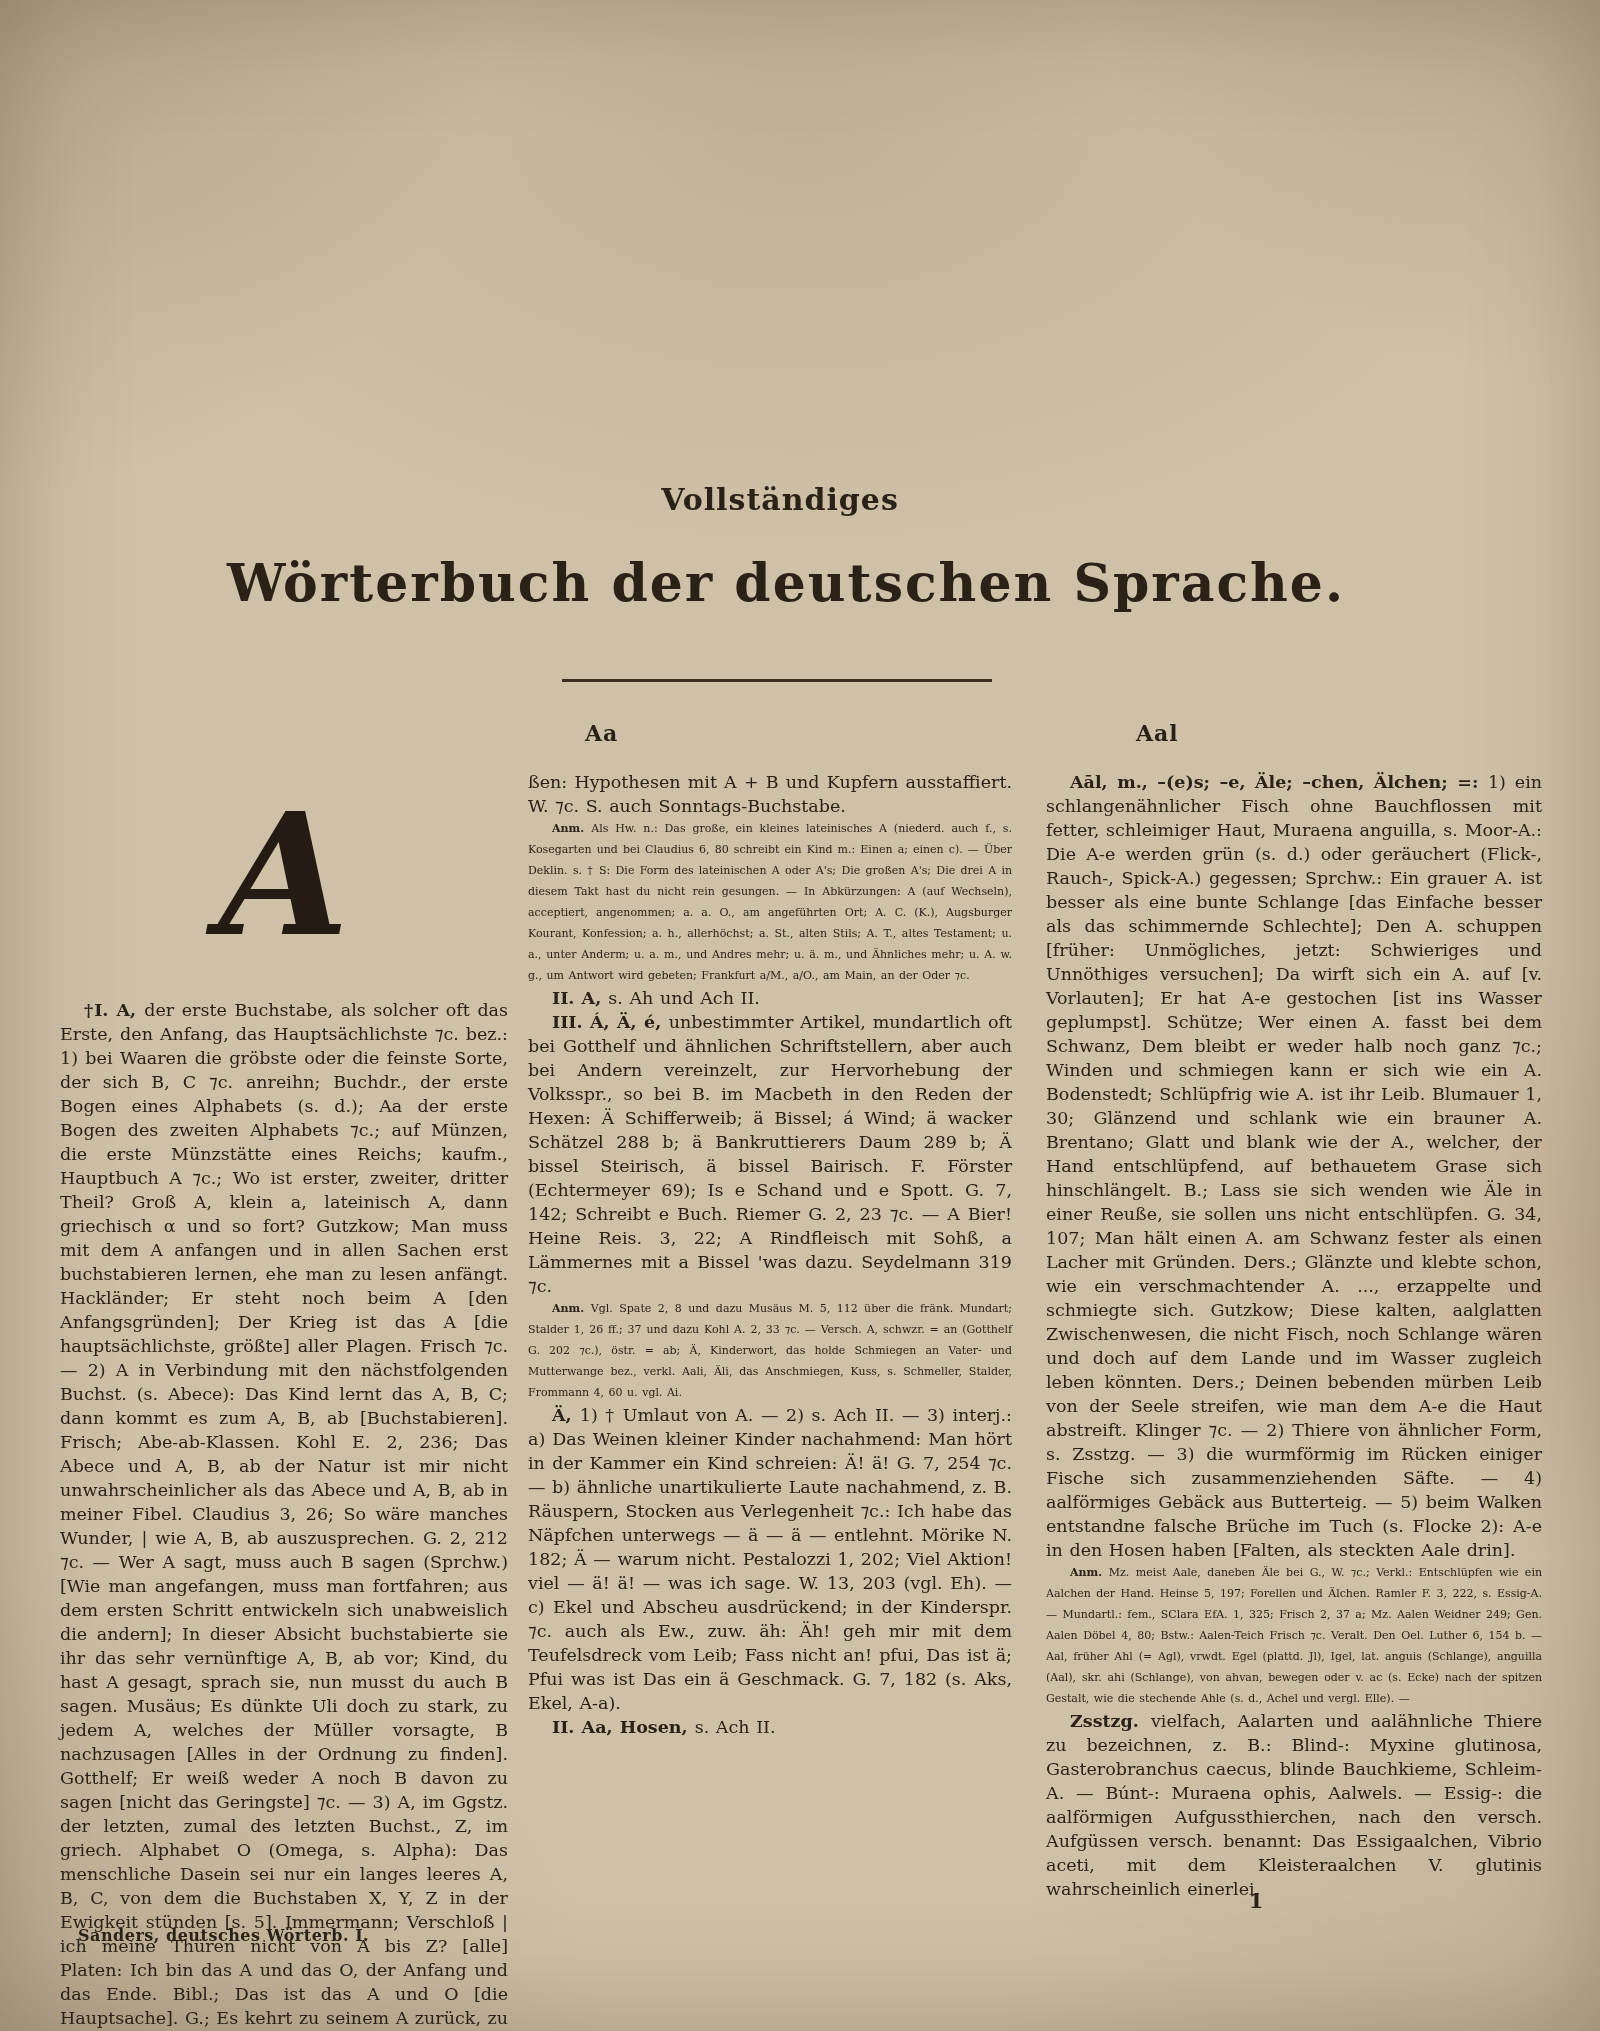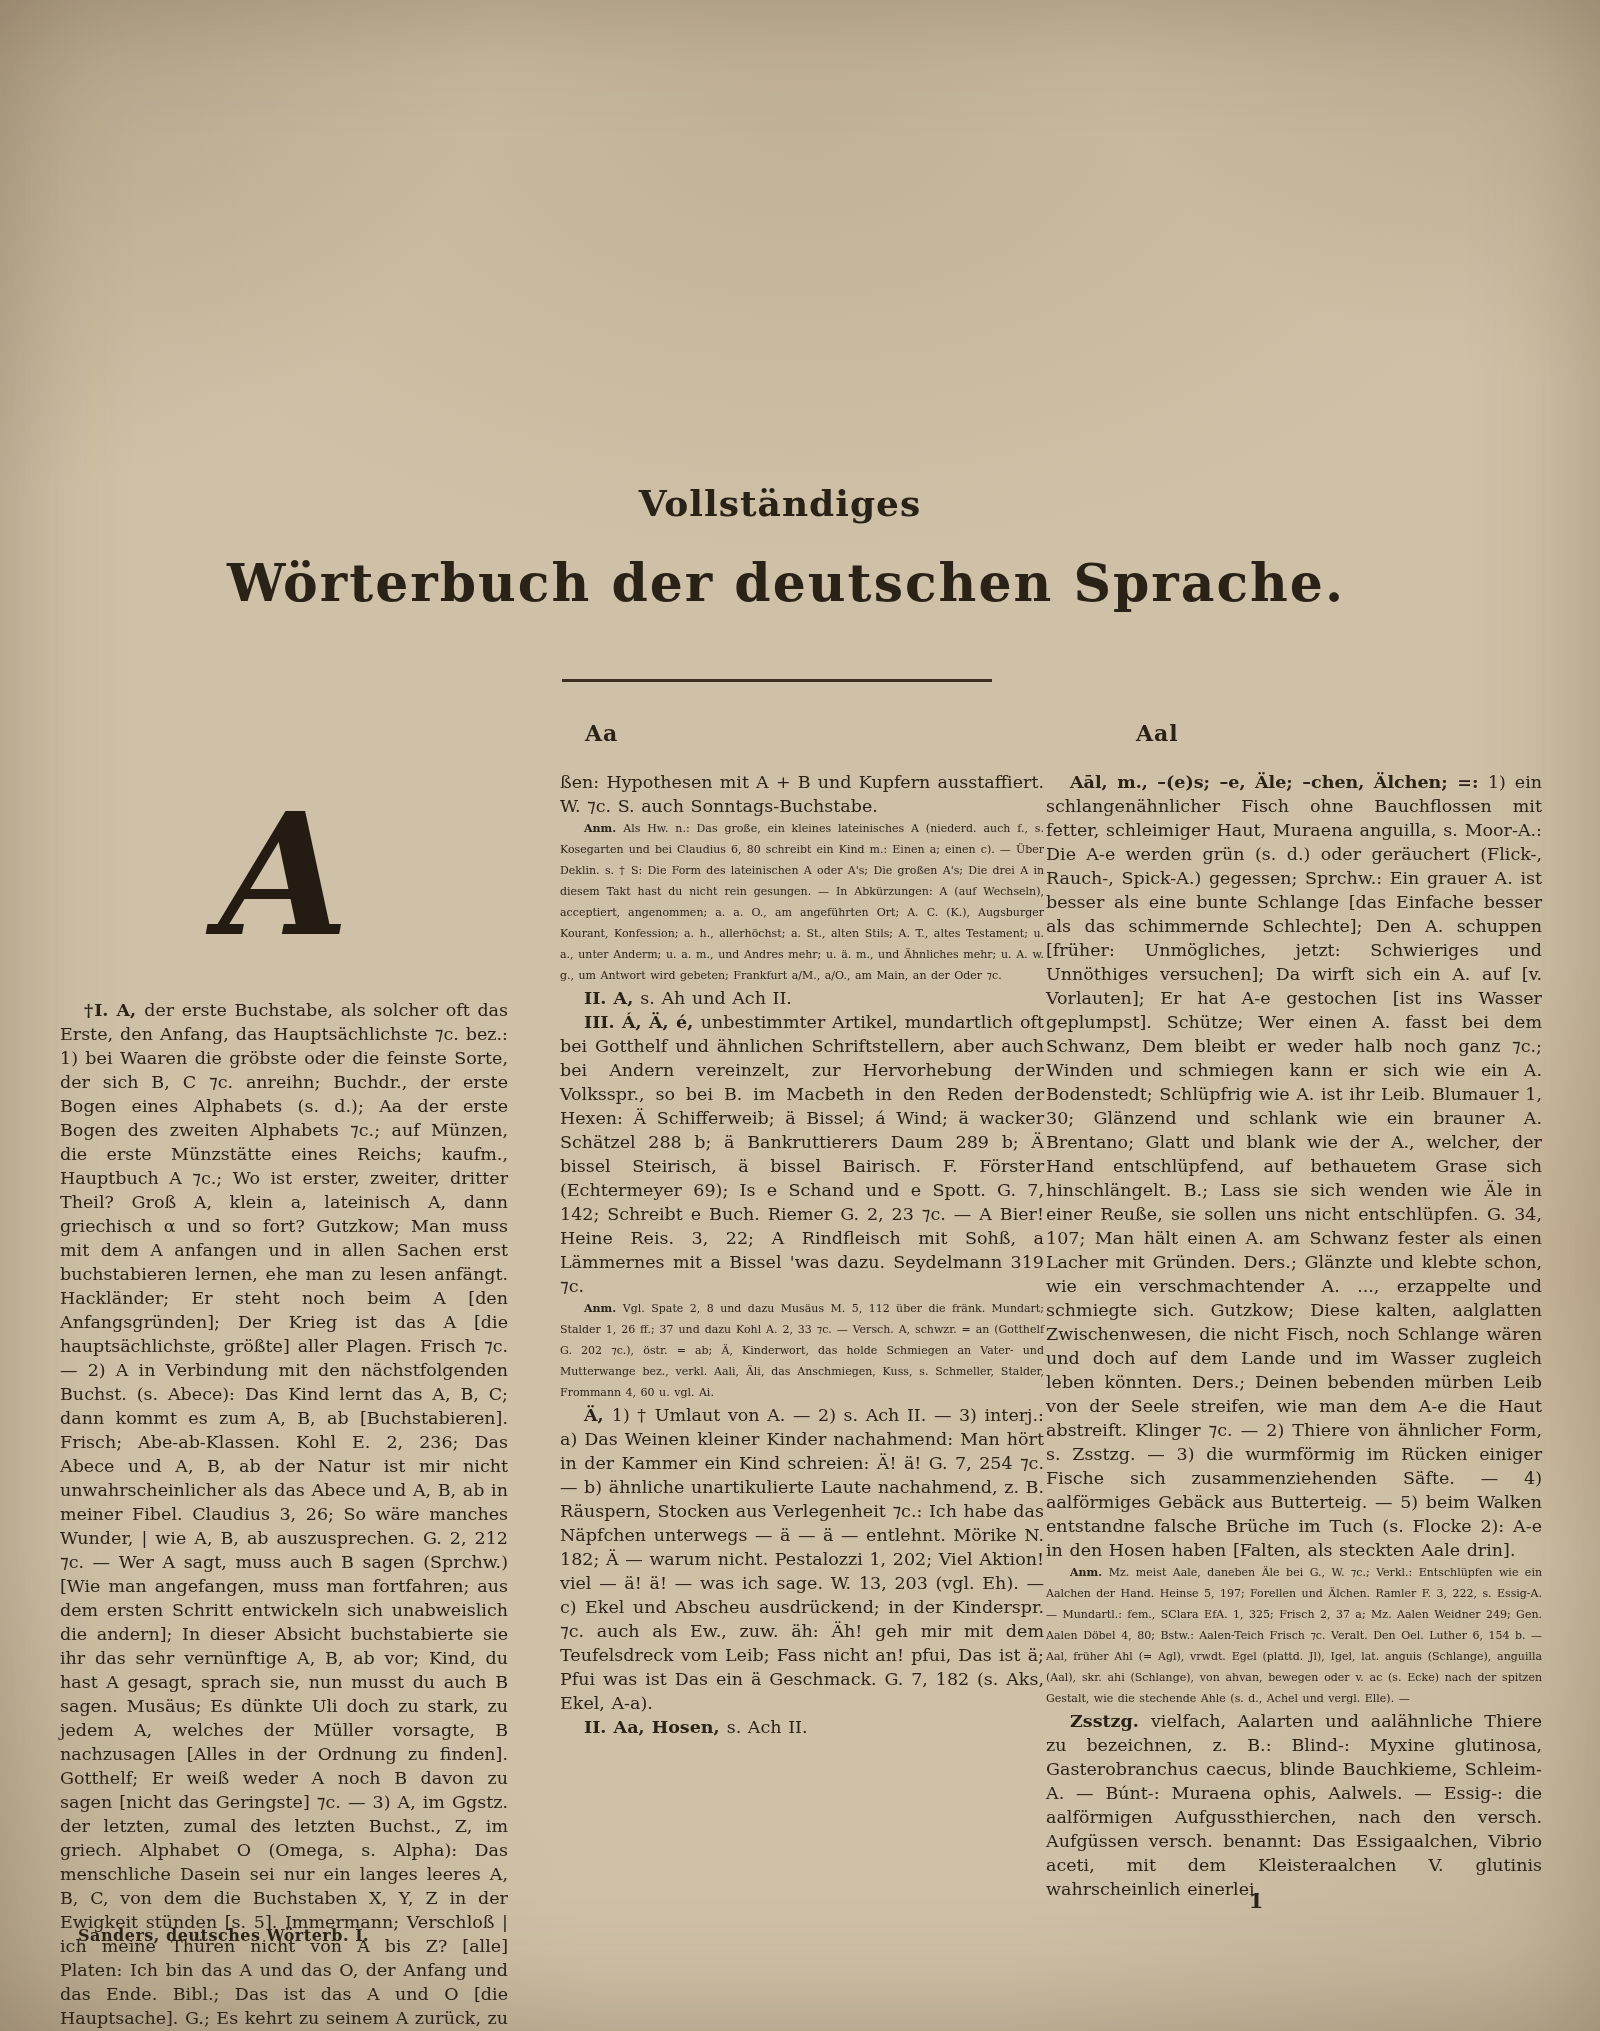--- a/index.html
+++ b/index.html
@@ -16,39 +16,39 @@
       radial-gradient(900px 900px at 0% 0%, rgba(105,86,60,.28), transparent 55%),
       radial-gradient(900px 700px at 100% 0%, rgba(105,86,60,.22), transparent 55%),
       radial-gradient(700px 500px at 100% 62%, rgba(150,80,55,.10), transparent 60%),
       radial-gradient(1000px 800px at 0% 100%, rgba(110,90,64,.22), transparent 60%),
       radial-gradient(1000px 800px at 100% 100%, rgba(110,90,64,.14), transparent 60%),
       #cfc1a7;
     box-shadow:inset 0 0 120px rgba(80,62,40,.35);
   }
   .kicker{
     position:absolute;top:482px;left:0;width:1560px;
-    text-align:center;font-size:36px;font-weight:700;letter-spacing:1px;
+    text-align:center;font-size:30px;font-weight:700;letter-spacing:1px;
   }
   .main-title{
     position:absolute;top:552px;left:6px;width:1560px;
     text-align:center;font-size:52px;font-weight:700;letter-spacing:2px;
   }
   .divider{
     position:absolute;top:679px;left:562px;width:430px;height:3px;
     background:#3a2f20;border:none;
   }
   .running-head{
     position:absolute;top:720px;font-size:22px;font-weight:700;letter-spacing:1px;
     width:120px;text-align:left;
   }
   .head-aa{left:585px;}
   .head-aal{left:1136px;}
   .col{position:absolute;top:770px;}
   .col-left{left:60px;width:448px;}
-  .col-middle{left:528px;width:484px;margin-left:32px;}
+  .col-middle{left:528px;width:484px;}
   .col-right{left:1046px;width:496px;}
   .drop-cap{
     height:228px;line-height:210px;text-align:center;
     font-size:168px;font-weight:700;font-style:italic;
     color:#241c12;
   }
   .para{
     margin:0;padding:0;
     text-align:justify;
     text-indent:24px;

